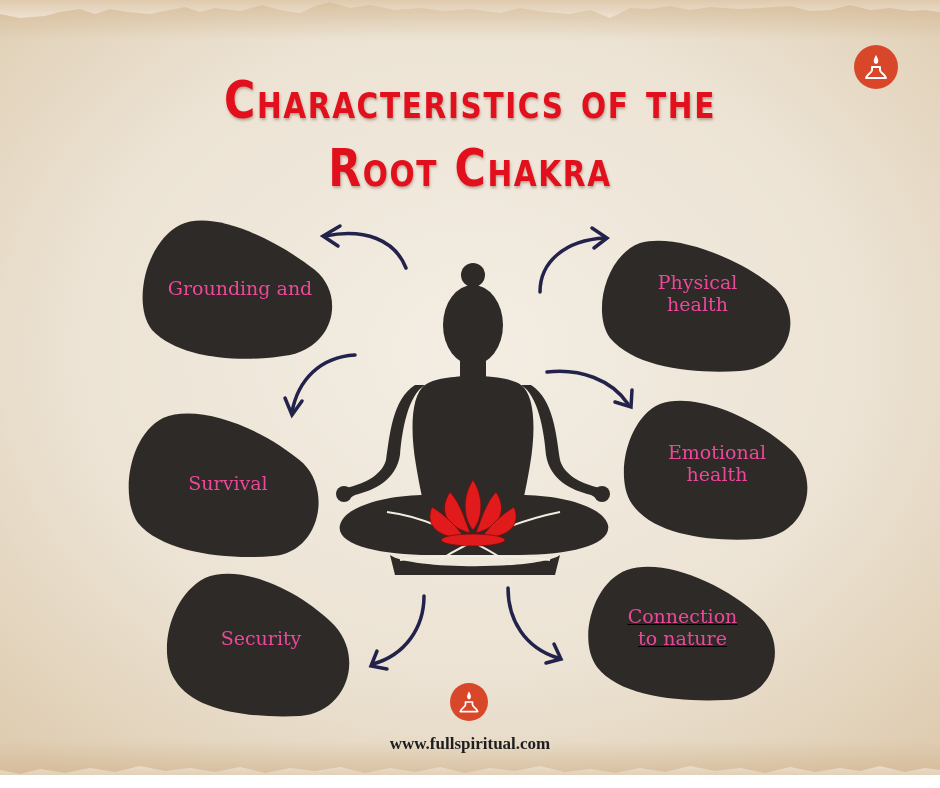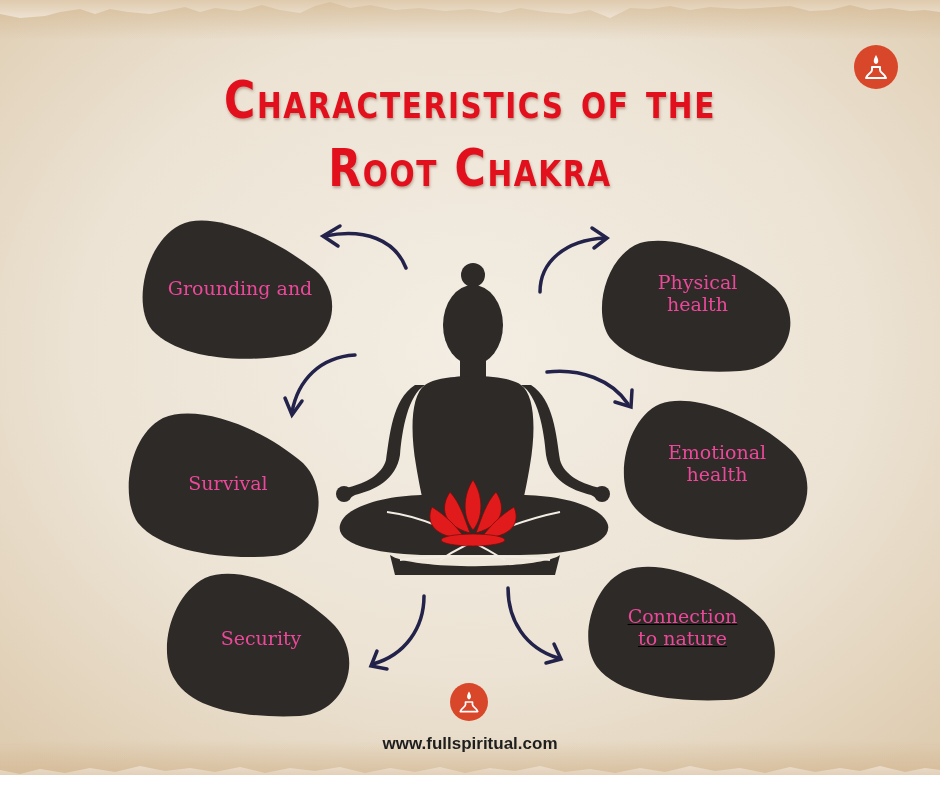--- a/index.html
+++ b/index.html
@@ -5,21 +5,21 @@
   html,body{margin:0;padding:0;}
   body{width:940px;height:788px;background:#ffffff;position:relative;overflow:hidden;font-family:"DejaVu Serif",serif;}
   .paper{position:absolute;left:0;top:0;width:940px;height:788px;}
   .title{position:absolute;left:0;width:940px;text-align:center;color:#e2101c;font-family:"DejaVu Sans",sans-serif;font-weight:bold;font-variant:small-caps;letter-spacing:2px;text-shadow:1px 2px 3px rgba(90,40,20,0.35);transform:scaleX(0.82);transform-origin:center;}
   .title.l1{top:70px;font-size:52px;line-height:60px;}
   .title.l2{top:138px;font-size:52px;line-height:60px;}
   .blob{position:absolute;display:flex;align-items:center;justify-content:center;}
   .blob svg{position:absolute;left:0;top:0;width:100%;height:100%;}
   .blob .lbl{position:relative;color:#ec4899;font-family:"DejaVu Serif",serif;font-size:19px;line-height:22px;text-align:center;}
   .logo{position:absolute;border-radius:50%;background:#d9472a;display:flex;align-items:center;justify-content:center;}
-  .url{position:absolute;left:0;width:940px;top:734px;text-align:center;font-family:Liberation Sans, sans-serif;font-weight:bold;font-size:17px;color:#1e1e1e;}
+  .url{position:absolute;left:0;width:940px;top:734px;text-align:center;font-family:Liberation Serif, serif;font-weight:bold;font-size:17px;color:#1e1e1e;}
   .arrow{position:absolute;left:0;top:0;}
   .figure{position:absolute;left:330px;top:255px;}
 </style>
 </head>
 <body>
 
 <svg class="paper" width="940" height="788" viewBox="0 0 940 788">
   <defs>
     <radialGradient id="pg" cx="50%" cy="45%" r="70%">
       <stop offset="0%" stop-color="#f3ede3"></stop>

